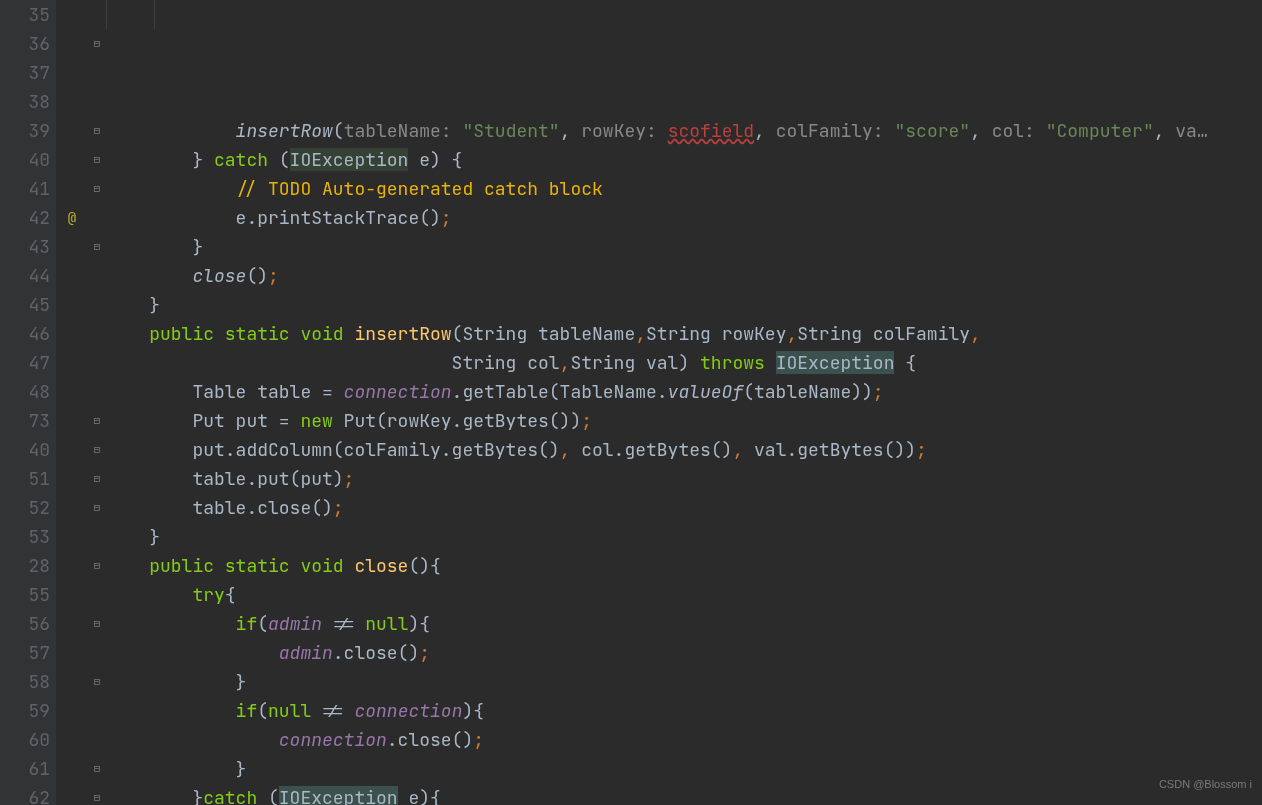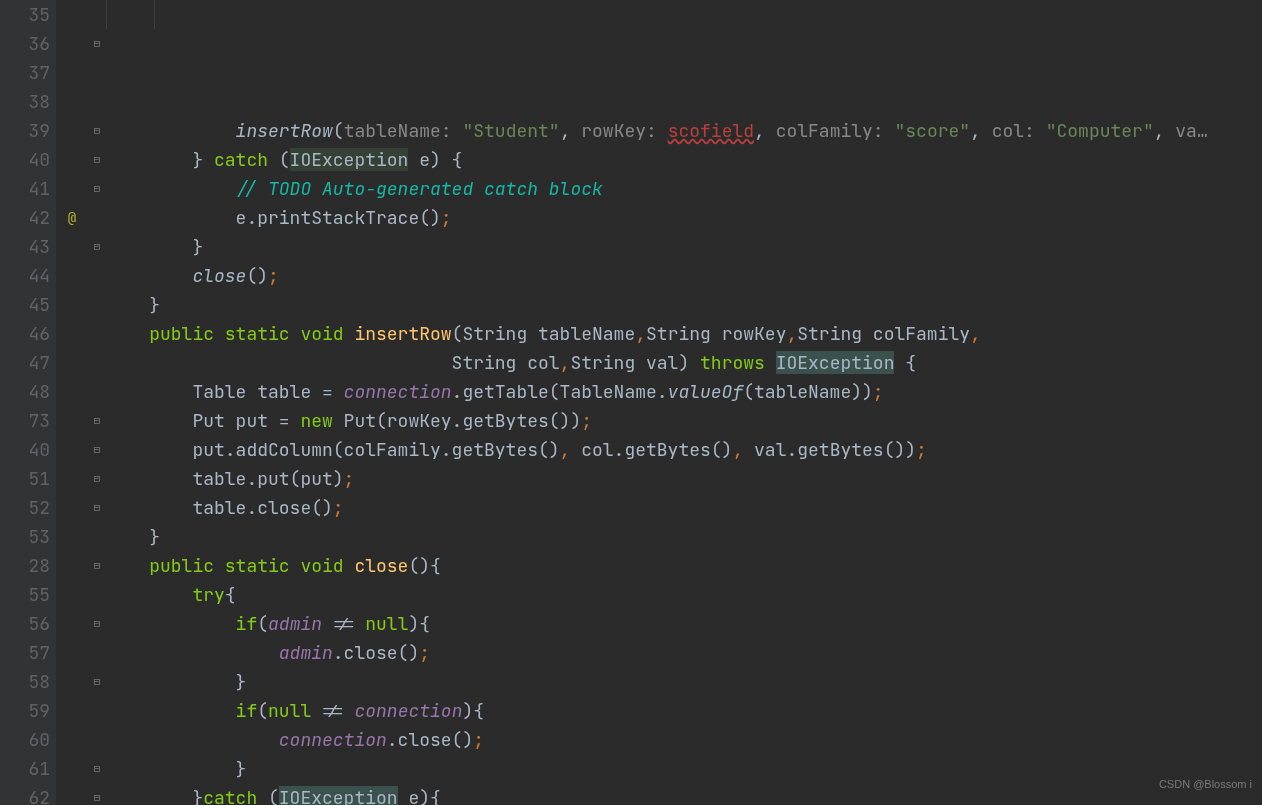--- a/index.html
+++ b/index.html
@@ -8,21 +8,21 @@
   .gutter div{height:29px}
   .ann{width:32px;background:#2b2b2b;color:#606366;text-align:center;user-select:none;flex-shrink:0;font-size:14px}
   .ann div{height:29px;position:relative}
   .fold{width:18px;flex-shrink:0;color:#5a5d63;font-size:11px;text-align:center;user-select:none}
   .fold div{height:29px;display:flex;align-items:center;justify-content:center}
   .code{white-space:pre;padding-left:0;position:relative;flex:1;overflow:hidden}
   .code div{height:29px}
   .indent{position:absolute;top:0;bottom:0;width:0;border-left:1px solid #3c3f41}
   .kw{color:#84cc16}
   .str{color:#6a8759}
-  .com{color:#14b8a6;font-style:italic}
+  .com{color:#eab308;}
   .fld{color:#9876aa;font-style:italic}
   .mth{color:#ffc66d}
   .stm{color:#a9b7c6;font-style:italic}
   .semi{color:#cc7832}
   .hl{background:#344134}
   .hl2{background:#3b514d}
   .err{color:#bc3f3c;text-decoration:underline wavy #bc3f3c}
   .watermark{position:absolute;bottom:6px;right:10px;color:#7a7a7a;font-size:11px;font-family:sans-serif}
   .at{color:#bbb529}
   .chg{color:#888}

